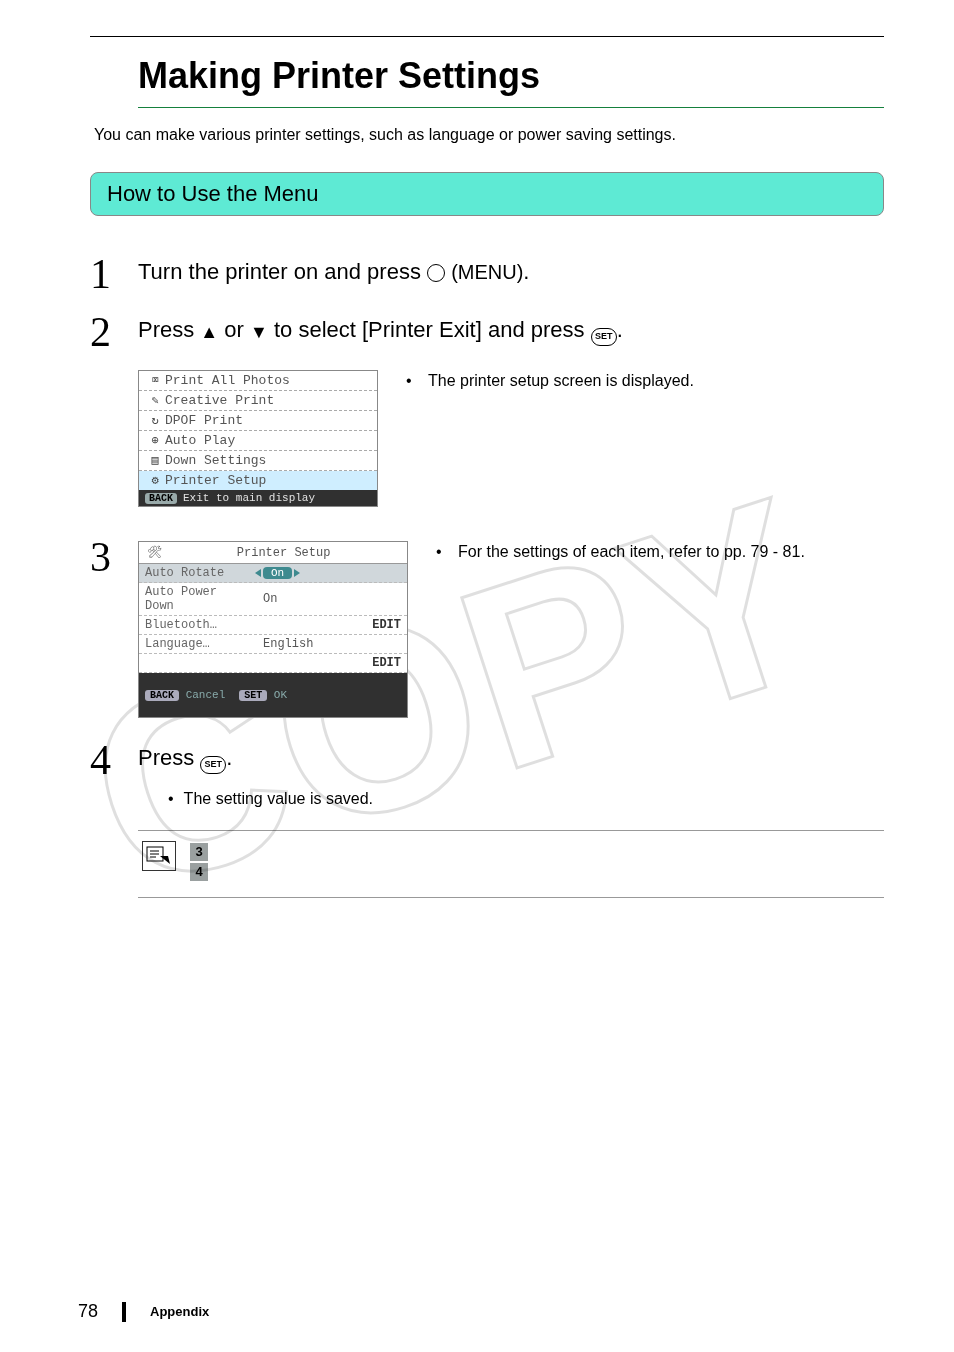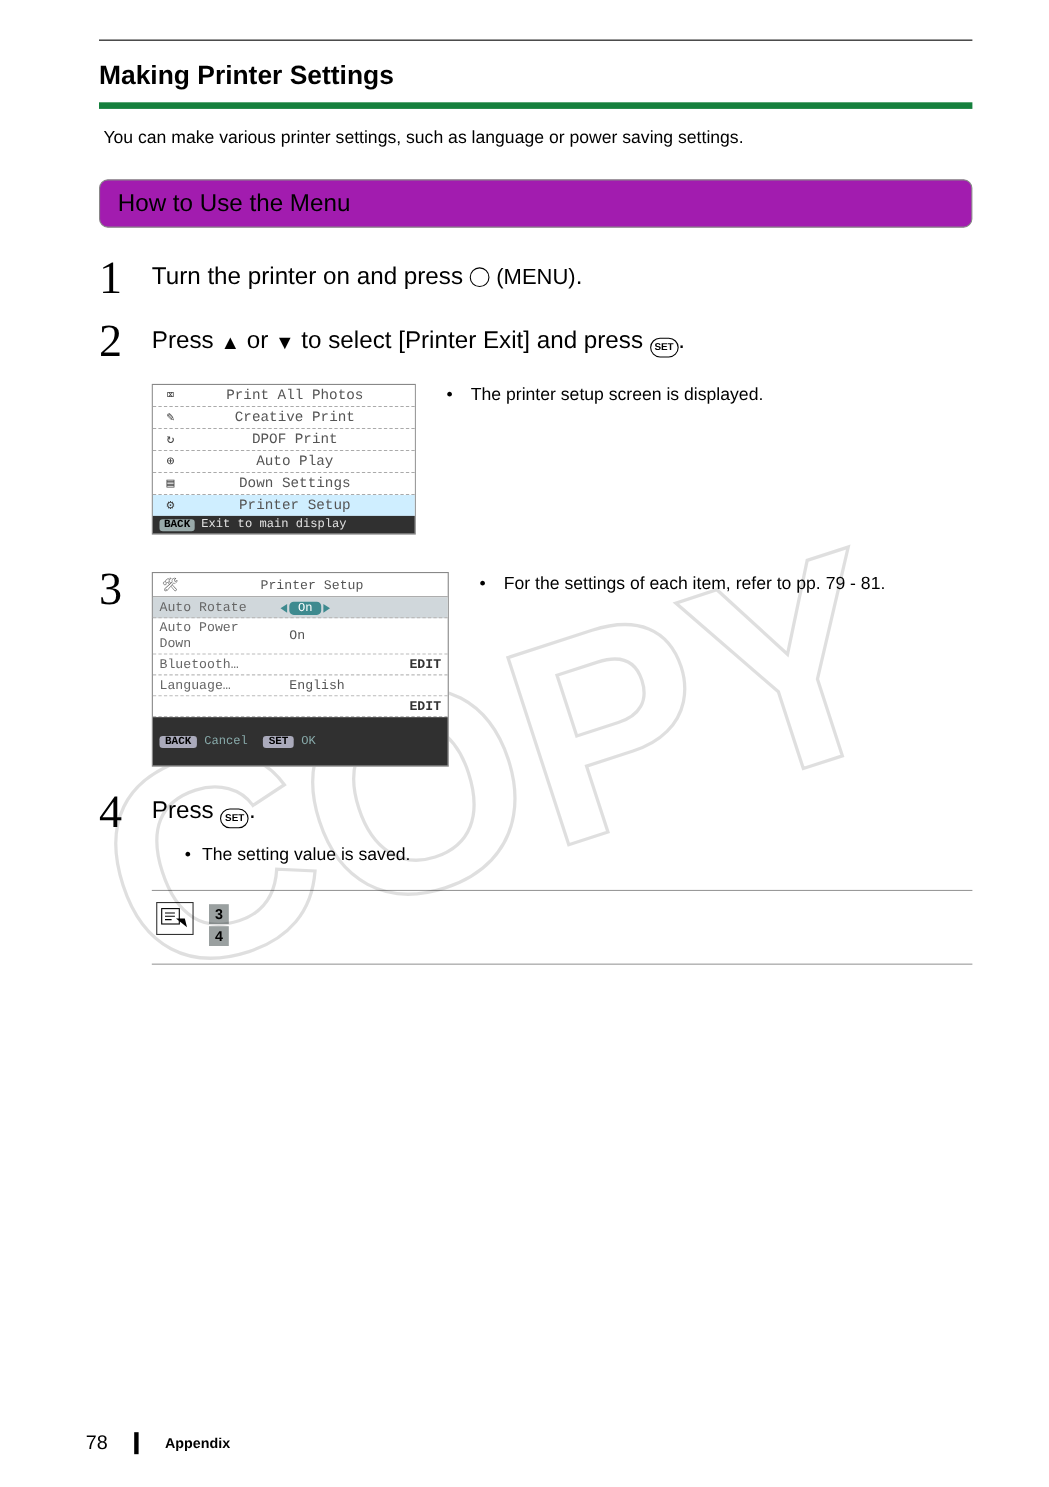--- a/index.html
+++ b/index.html
@@ -15,38 +15,39 @@
     position: relative;
     width: 954px;
     height: 1352px;
     padding: 36px 70px 0 90px;
   }
   .top-rule {
     border-top: 1px solid #000;
     margin-bottom: 14px;
   }
   .title {
-    font-size: 24px;
+    font-size: 36px;
     font-weight: bold;
     padding: 4px 0 10px;
-    border-bottom: 6px solid #15803d;
+    border-bottom: 1px solid #15803d;
+    margin-left: 48px;
   }
   .intro {
     font-size: 16px;
     margin: 18px 0 28px;
     padding-left: 4px;
   }
   .section-head {
     width: 100%;
     border: 1px solid #888;
     border-radius: 8px;
     padding: 8px 16px;
     font-size: 22px;
-    background: #a21caf;
-    margin-bottom: 30px;
+    background: #5eead4;
+    margin-bottom: 42px;
   }
 
   .step { position: relative; margin-bottom: 22px; }
   .stepnum {
     position: absolute;
     left: -48px;
     top: -8px;
     font-size: 42px;
     font-family: Georgia, 'Times New Roman', serif;
   }
@@ -82,21 +83,21 @@
     align-items: center;
     border-bottom: 1px dashed #aaa;
     padding: 2px 6px;
     background: #fff;
   }
   .lcd-row:last-child { border-bottom: none; }
   .lcd-row.selected { background: #cfeeff; }
   .lcd-icon {
     width: 20px; text-align: center; font-size: 12px; color:#444;
   }
-  .lcd-label { flex: 1; text-align: center; color:#555; }
+  .lcd-label { flex: 1; text-align: left; color:#555; }
   .lcd-foot {
     background: #303030; color: #e2e2e2;
     padding: 2px 6px; font-size: 11px;
     display: flex; gap: 6px; align-items: center;
   }
   .lcd-foot .btn {
     background:#9aa; color:#000; border-radius:3px; padding:0 4px; font-weight:bold; font-size:10px;
   }
 
   

